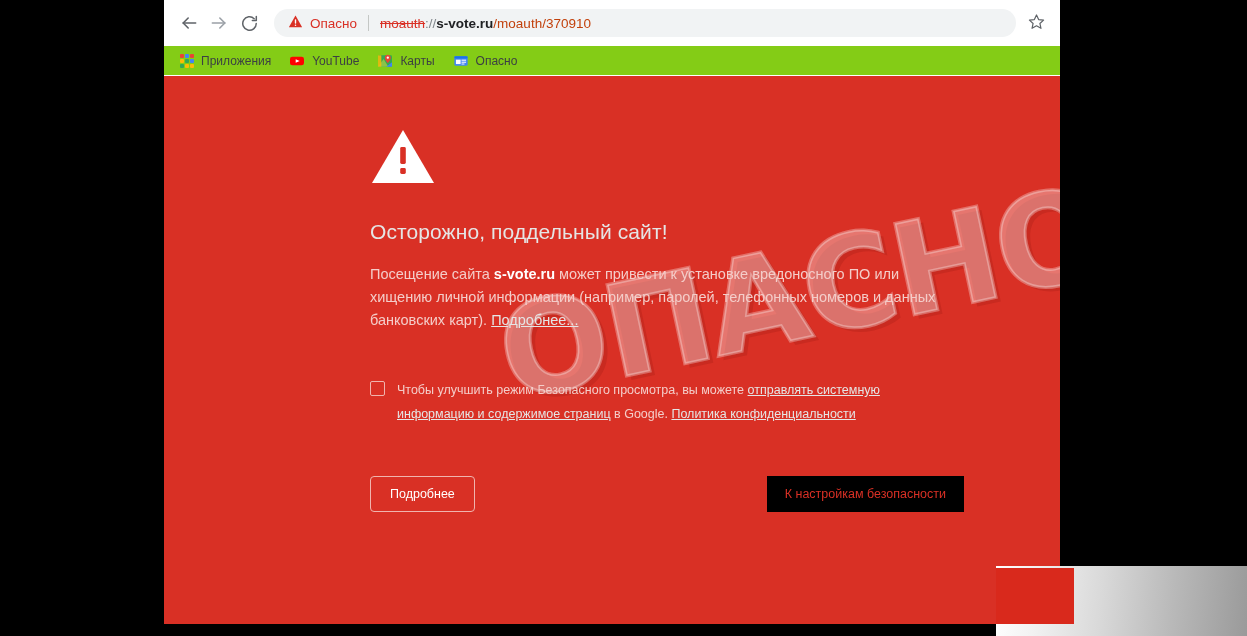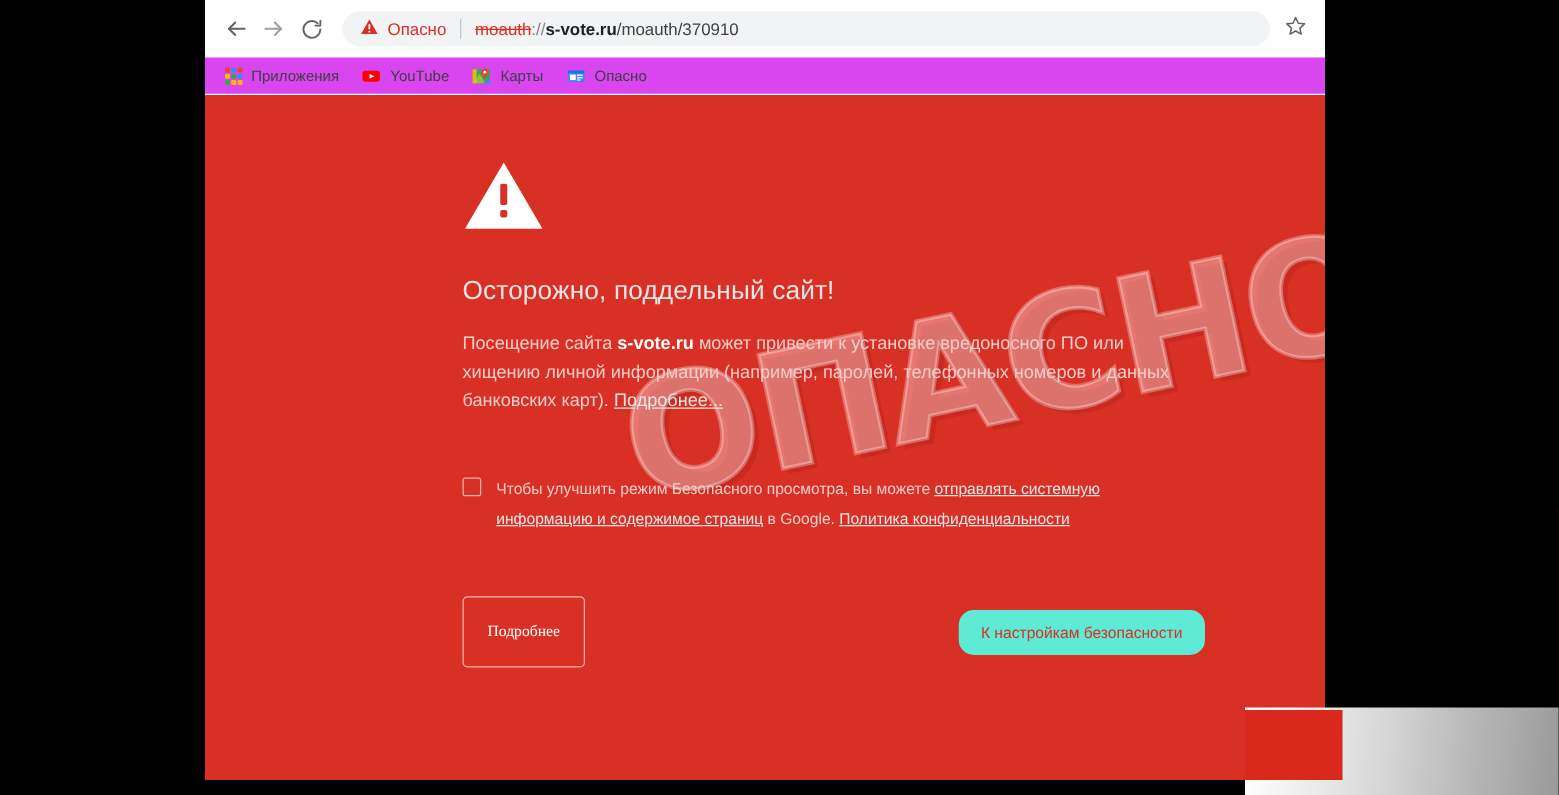--- a/index.html
+++ b/index.html
@@ -82,38 +82,38 @@
     white-space: nowrap;
   }
   .omni-sep2 { color: #80868b; font-size: 13.5px; }
   .omni-host {
     color: #202124;
     font-weight: bold;
     font-size: 13.5px;
     white-space: nowrap;
   }
   .omni-path {
-    color: #404040;
+    color: #c2410c;
     font-size: 13.5px;
     white-space: nowrap;
   }
   #star-btn {
     width: 28px;
     height: 28px;
     display: flex;
     align-items: center;
     justify-content: center;
     flex: 0 0 auto;
     cursor: pointer;
   }
 
   
   #bookmarks-bar {
     height: 30px;
-    background: #d946ef;
+    background: #84cc16;
     display: flex;
     align-items: center;
     padding: 0 8px;
     box-sizing: border-box;
     border-bottom: 1px solid #ffffff;
   }
   .bookmark {
     display: flex;
     align-items: center;
     height: 24px;
@@ -208,33 +208,33 @@
     width: 594px;
     display: flex;
     justify-content: space-between;
     align-items: center;
   }
   #details-button {
     background: transparent;
     border: 1px solid #f0b4ae;
     color: #ffffff;
     font-size: 12.5px;
-    font-family: Liberation Serif, serif;
-    padding: 20px 19px;
+    font-family: Liberation Sans, sans-serif;
+    padding: 10px 19px;
     border-radius: 4px;
     cursor: pointer;
   }
   #safety-button {
-    background: #5eead4;
+    background: #000000;
     border: none;
     color: #d93025;
     font-size: 12.5px;
     font-family: "Liberation Sans", sans-serif;
     padding: 11px 18px;
-    border-radius: 12px;
+    border-radius: 0;
     cursor: pointer;
     text-align: center;
   }
 
   
   #stamp-watermark {
     position: absolute;
     left: 330px;
     top: 148px;
     z-index: 2;

